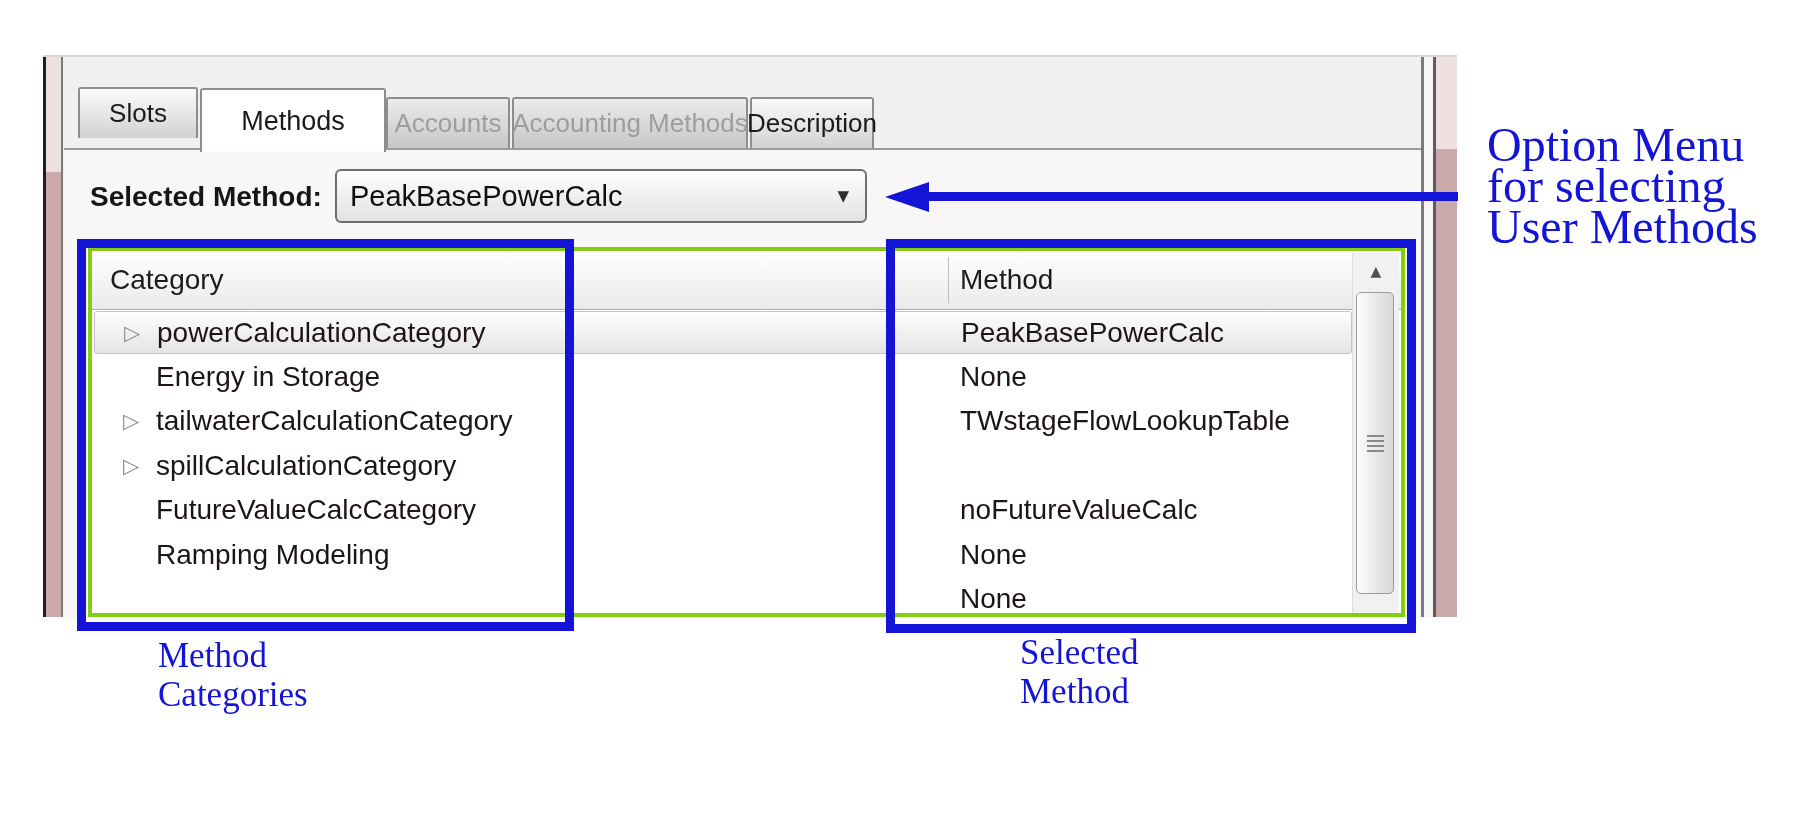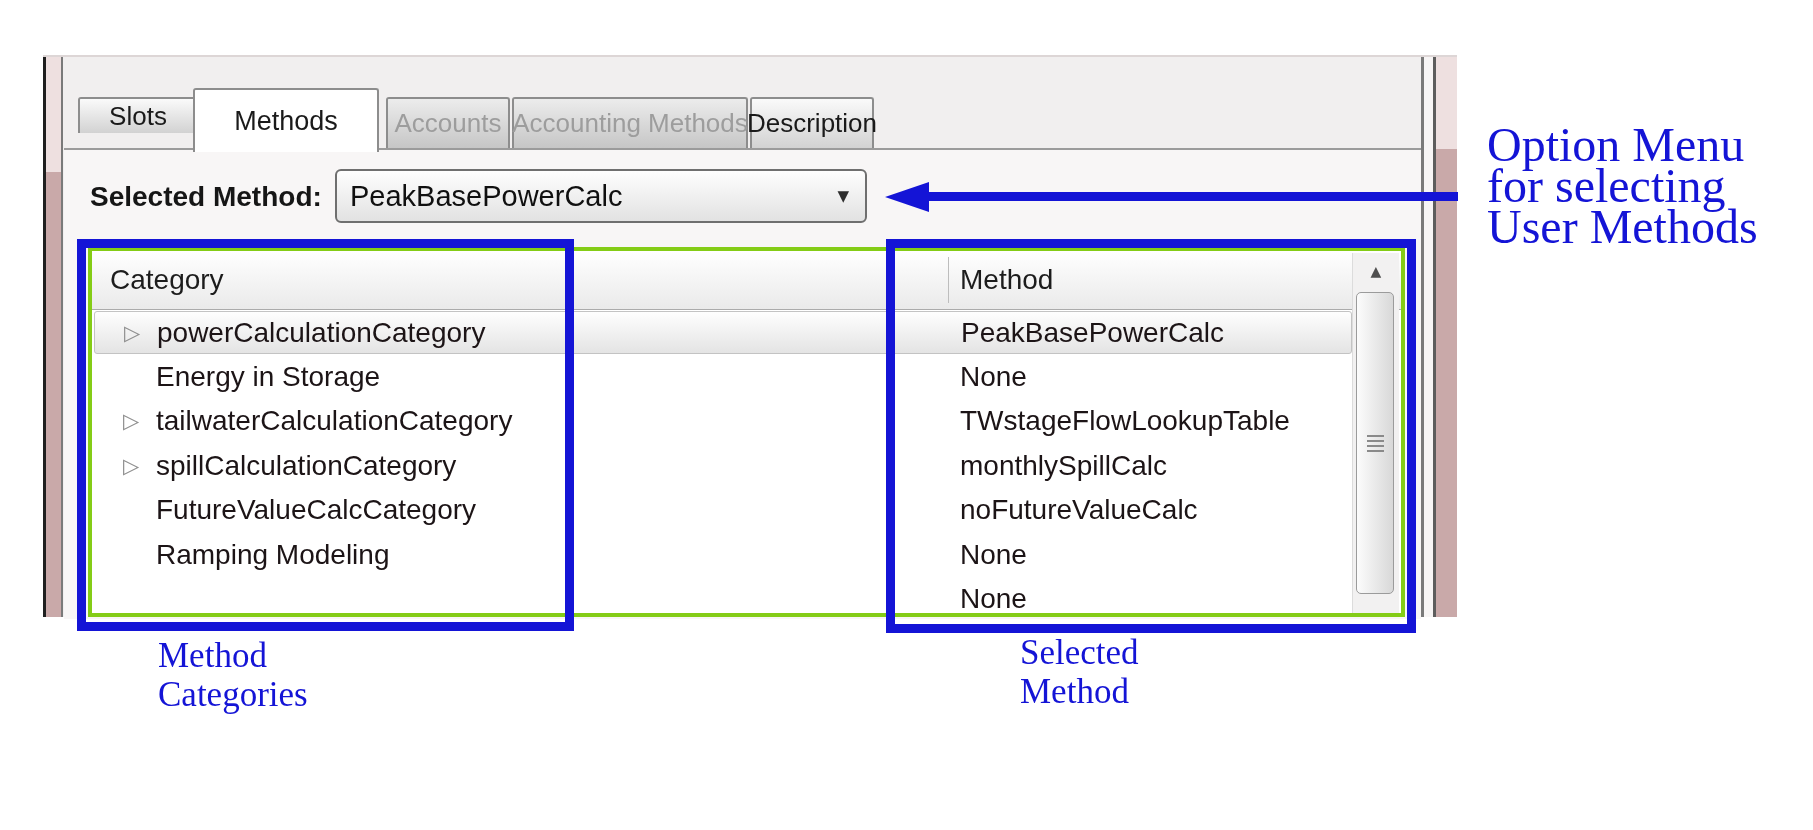--- a/index.html
+++ b/index.html
@@ -100,22 +100,22 @@
   <div class="content-bg"></div>
   <div class="edge-gray-right"></div>
   <div class="gap-right"></div>
   <div class="edge-dark-right2"></div>
   <div class="pink-strip pink-right">
       <div class="pink-lite"></div>
     </div>
 
   <div class="pane"></div>
   <div class="tabbar">
-      <div class="tab normal" style="left: 78px; top: 97px; width: 120px; height: 36px;">Slots</div>
-      <div class="tab active" style="left: 193px; top: 88px; width: 186px; height: 64px;">Methods</div>
+      <div class="tab normal" style="left: 78px; top: 87px; width: 120px; height: 51px;">Slots</div>
+      <div class="tab active" style="left: 200px; top: 88px; width: 186px; height: 64px;">Methods</div>
       <div class="tab disabled" style="left: 512px; top: 97px; width: 236px; height: 51px;">Accounting Methods</div>
       <div class="tab disabled" style="left: 386px; top: 97px; width: 124px; height: 51px;">Accounts</div>
       <div class="tab normal" style="left: 750px; top: 97px; width: 124px; height: 51px;">Description</div>
     </div>
 
   <div class="sel-label">Selected Method:</div>
   <div class="combo">
     <span class="combo-text">PeakBasePowerCalc</span>
     <span class="combo-arrow">▼</span>
   </div>
@@ -138,21 +138,20 @@
           <span class="met">None</span>
         </div>
         <div class="trow">
           <span class="tri">▷</span>
           <span class="cat">tailwaterCalculationCategory</span>
           <span class="met">TWstageFlowLookupTable</span>
         </div>
         <div class="trow">
           <span class="tri">▷</span>
           <span class="cat">spillCalculationCategory</span>
-          <span class="met">monthlySpillCalc</span>
         </div>
         <div class="trow">
           <span class="tri"></span>
           <span class="cat">FutureValueCalcCategory</span>
           <span class="met">noFutureValueCalc</span>
         </div>
         <div class="trow">
           <span class="tri"></span>
           <span class="cat">Ramping Modeling</span>
           <span class="met">None</span>

